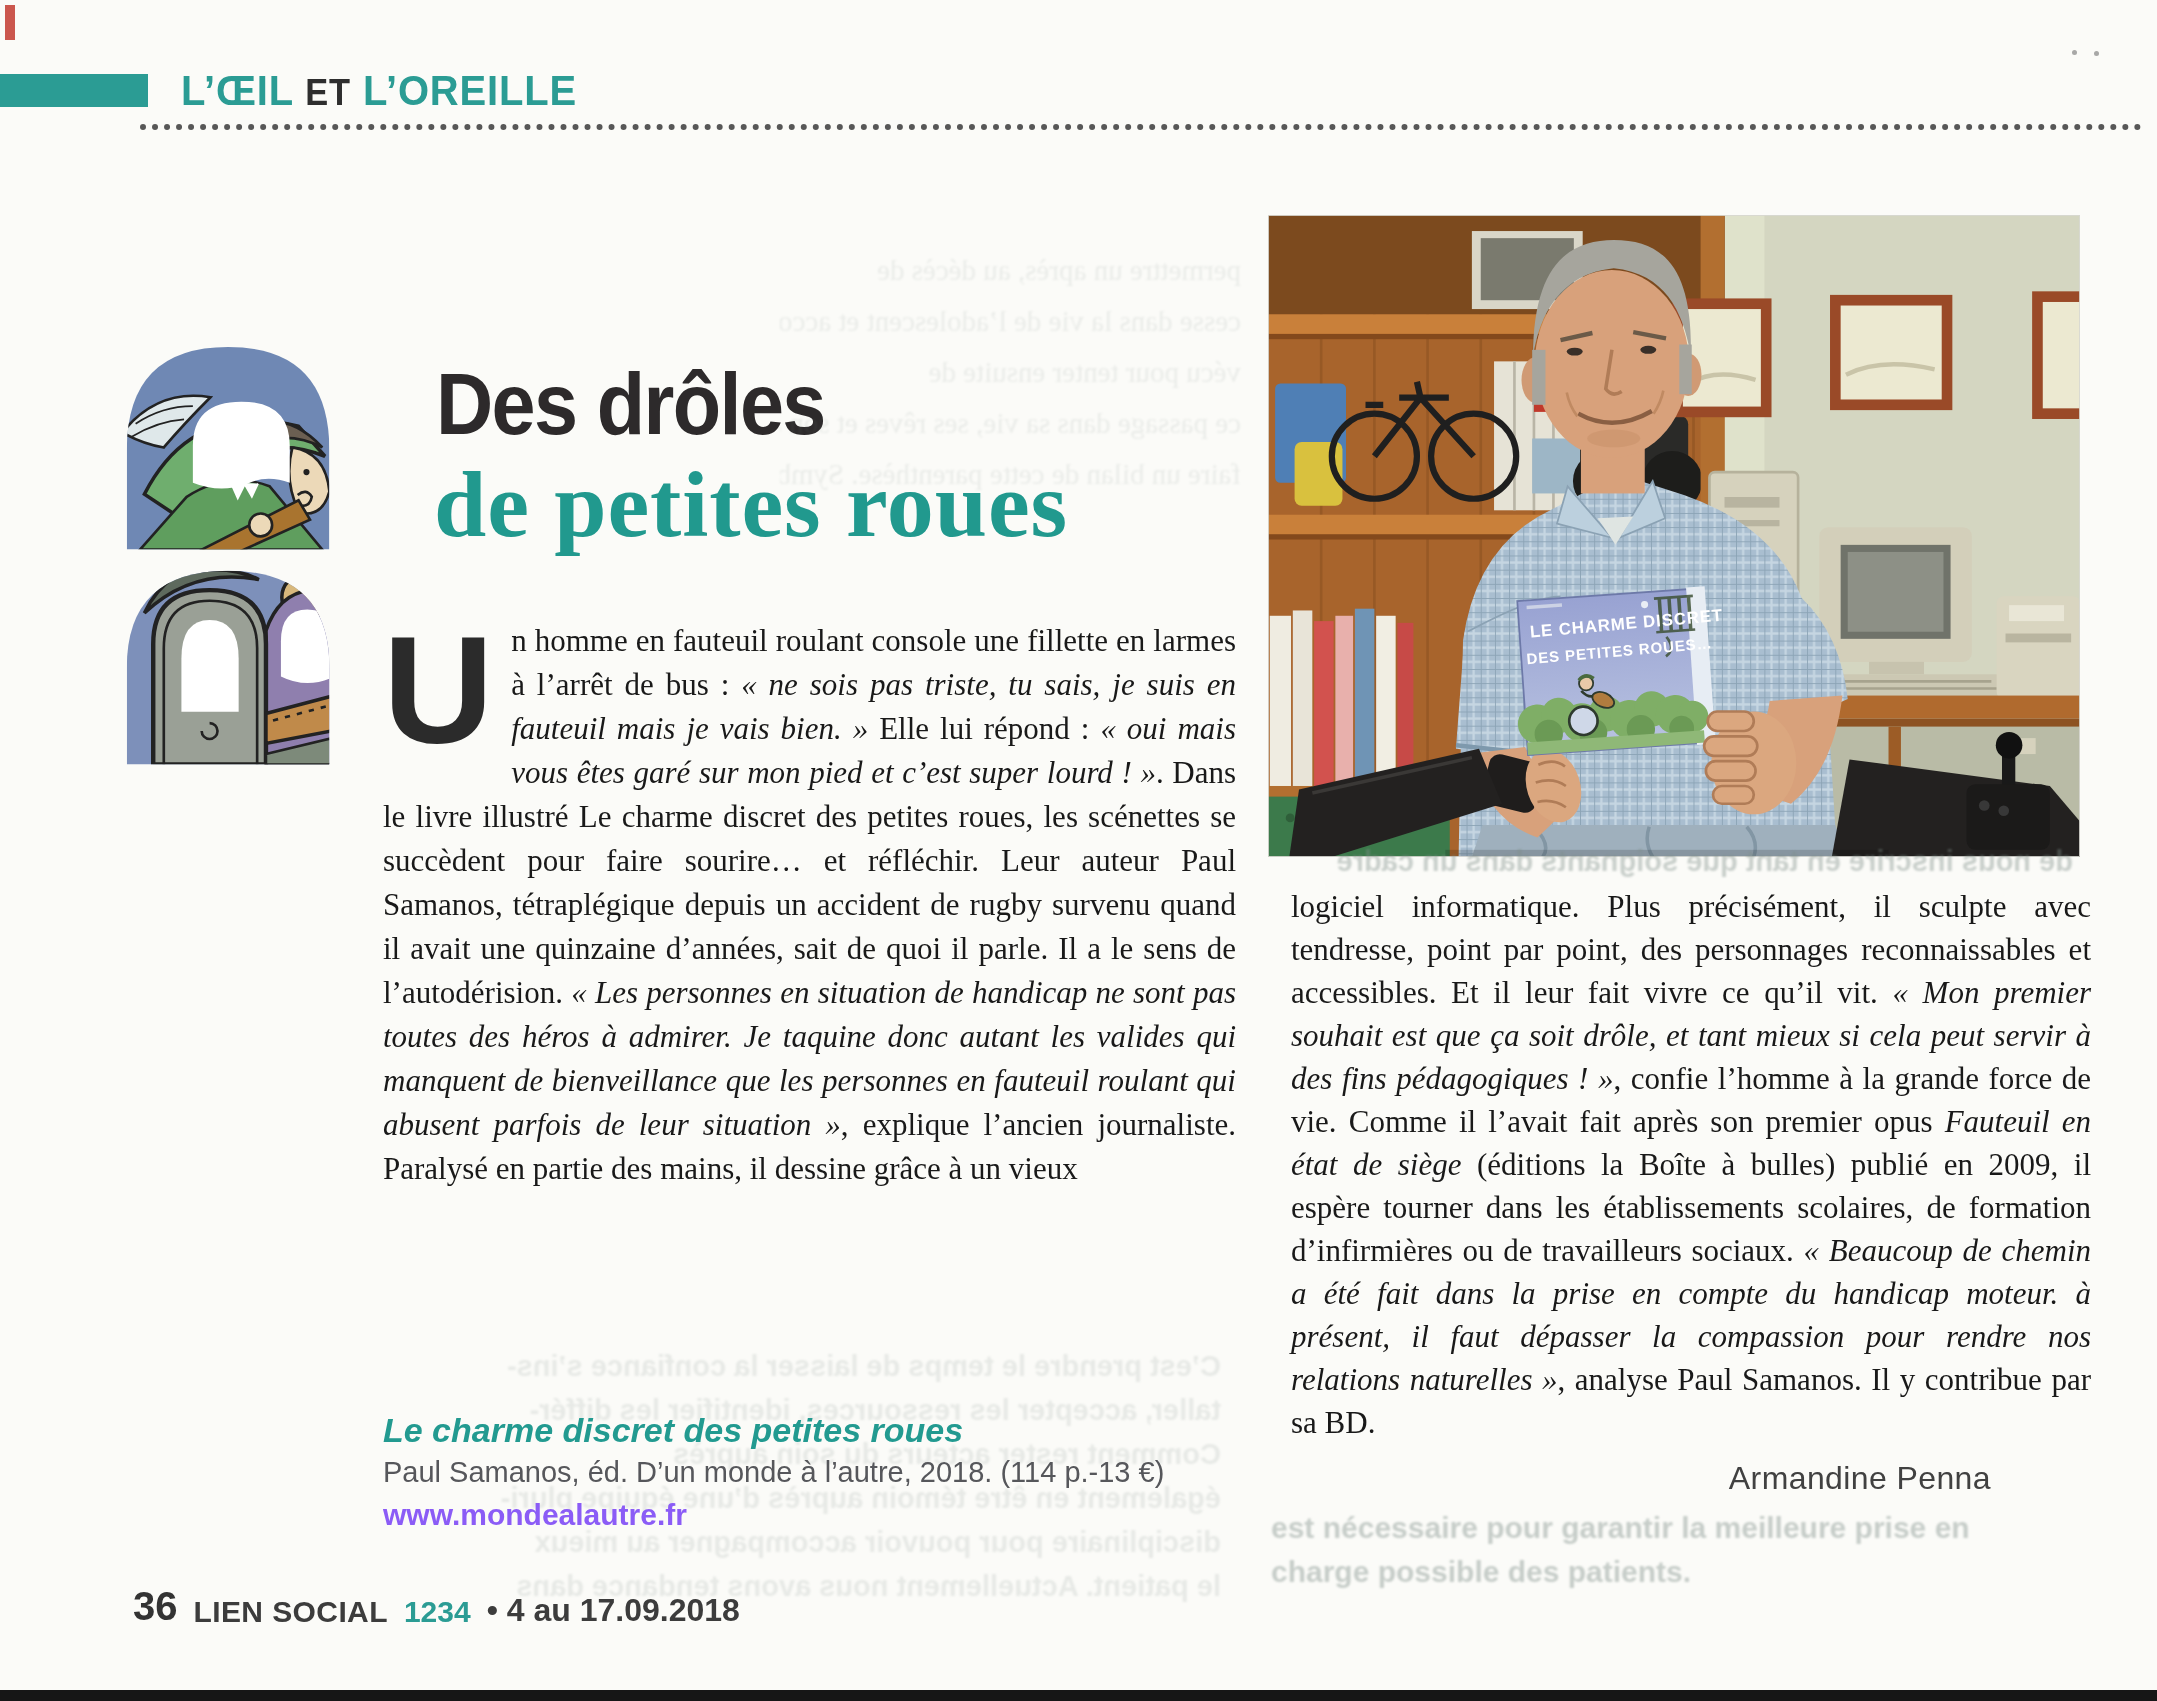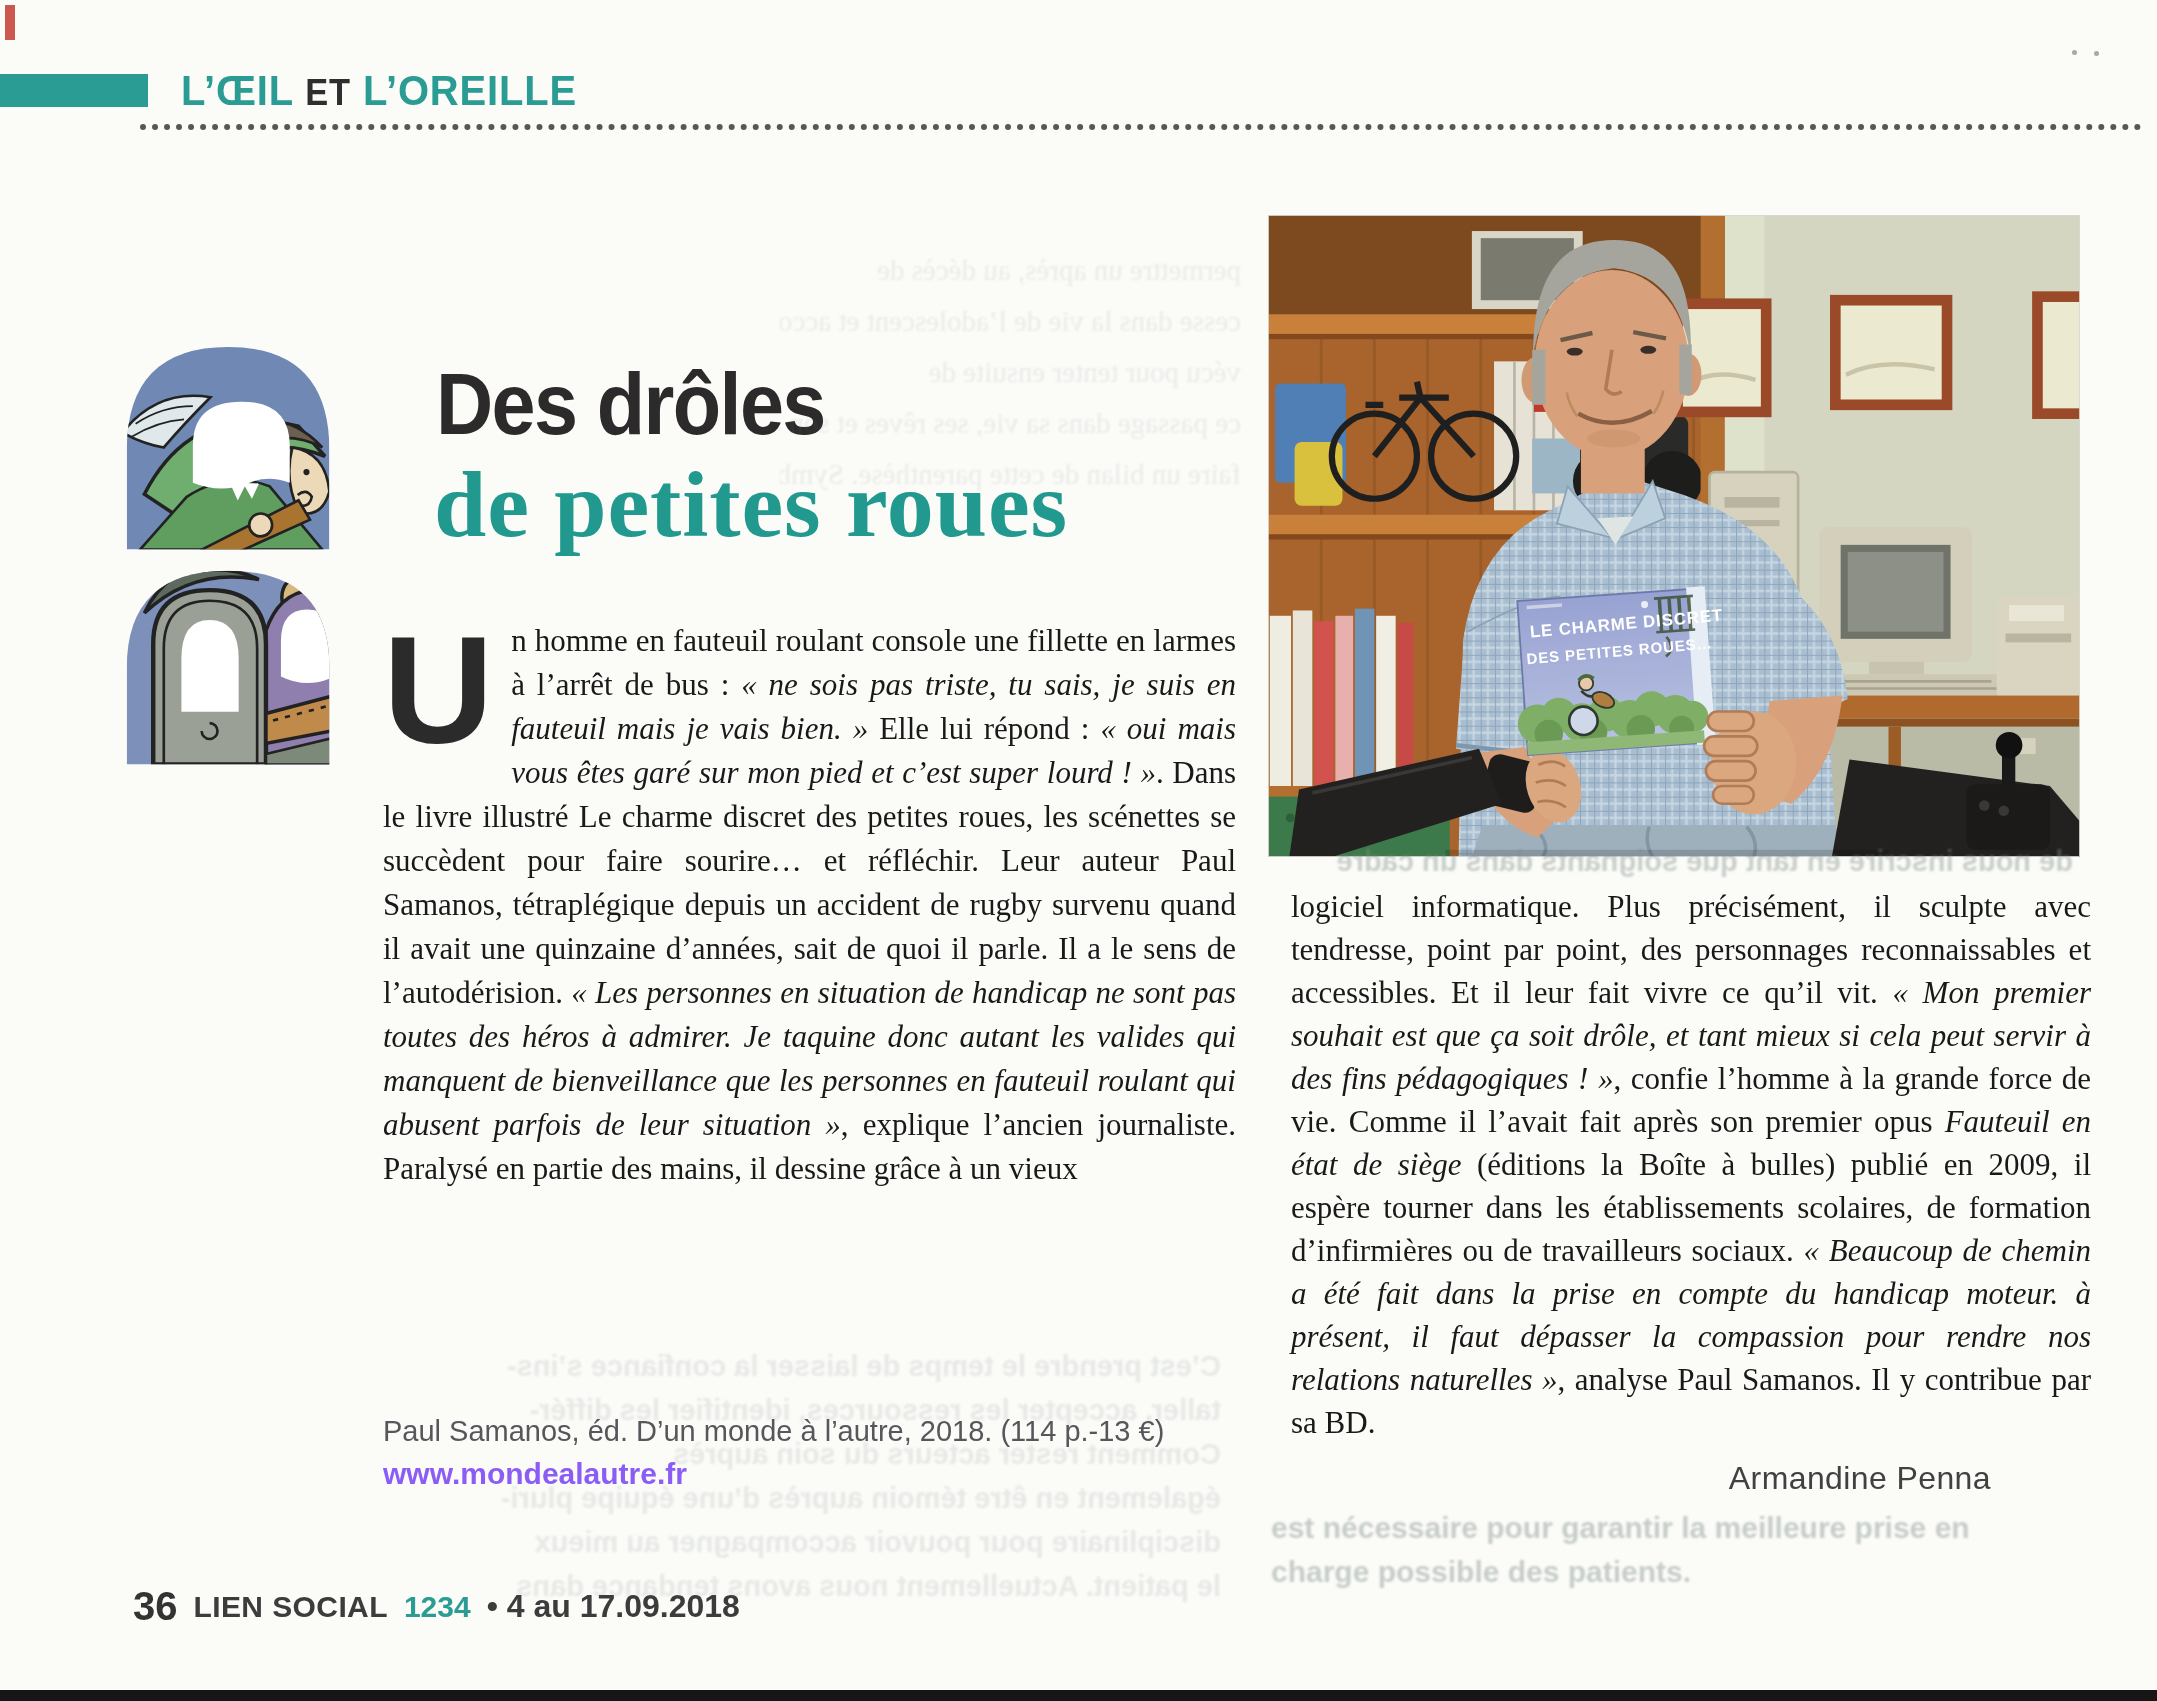--- a/index.html
+++ b/index.html
@@ -43,21 +43,21 @@
   .byline{position:absolute;left:1271px;top:1460px;width:720px;text-align:right;
     font-size:32px;color:#414141;letter-spacing:0.4px;}
 
   
   .bookbox{position:absolute;left:383px;top:1410px;width:851px;z-index:3;}
   .bookbox .bk-title{font-size:34px;font-weight:bold;font-style:italic;color:#229a90;line-height:41px;}
   .bookbox .bk-credits{font-size:29px;color:#56575b;line-height:43px;}
   .bookbox .bk-url{font-size:30px;font-weight:bold;color:#8b5cf6;line-height:41px;}
 
   
-  .footer{position:absolute;left:133px;top:1584px;display:flex;align-items:center;gap:16px;white-space:nowrap;}
+  .footer{position:absolute;left:133px;top:1584px;display:flex;align-items:flex-end;gap:16px;white-space:nowrap;}
   .pg-num{font-size:40px;font-weight:bold;color:#333;}
   .mag{font-size:30px;font-weight:bold;color:#3c3c3c;letter-spacing:0.4px;}
   .issue{font-size:30px;font-weight:bold;color:#2b9c94;}
   .date{font-size:32px;font-weight:bold;color:#3c3c3c;}
 
   
   .ghost{position:absolute;font-family:"Liberation Serif",serif;color:#6f7f7a;z-index:1;}
   .ghost div{white-space:nowrap;overflow:hidden;}
   .g1{left:780px;top:245px;width:461px;font-size:29px;line-height:51px;opacity:.12;
       filter:blur(1.3px);transform:scaleX(-1);}
@@ -341,20 +341,21 @@
     <span class="dropcap">U</span><span>n homme en fauteuil roulant console une fillette en larmes à l’arrêt de bus : </span><span class="it">« ne sois pas triste, tu sais, je suis en fauteuil mais je vais bien. »</span><span> Elle lui répond : </span><span class="it">« oui mais vous êtes garé sur mon pied et c’est super lourd ! »</span><span>. Dans le livre illustré Le charme discret des petites roues, les scénettes se succèdent pour faire sourire… et réfléchir. Leur auteur Paul Samanos, tétraplégique depuis un accident de rugby survenu quand il avait une quinzaine d’années, sait de quoi il parle. Il a le sens de l’autodérision. </span><span class="it">« Les personnes en situation de handicap ne sont pas toutes des héros à admirer. Je taquine donc autant les valides qui manquent de bienveillance que les personnes en fauteuil roulant qui abusent parfois de leur situation »</span><span>, explique l’ancien journaliste. Paralysé en partie des mains, il dessine grâce à un vieux</span>
   </div>
 
   <div class="col col2">
     <span>logiciel informatique. Plus précisément, il sculpte avec tendresse, point par point, des personnages reconnaissables et accessibles. Et il leur fait vivre ce qu’il vit. </span><span class="it">« Mon premier souhait est que ça soit drôle, et tant mieux si cela peut servir à des fins pédagogiques ! »</span><span>, confie l’homme à la grande force de vie. Comme il l’avait fait après son premier opus </span><span class="it">Fauteuil en état de siège</span><span> (éditions la Boîte à bulles) publié en 2009, il espère tourner dans les établissements scolaires, de formation d’infirmières ou de travailleurs sociaux. </span><span class="it">« Beaucoup de chemin a été fait dans la prise en compte du handicap moteur. à présent, il faut dépasser la compassion pour rendre nos relations naturelles »</span><span>, analyse Paul Samanos. Il y contribue par sa BD.</span>
   </div>
 
   <div class="byline">Armandine Penna</div>
 
   <div class="bookbox">
+    <div class="bk-title">Le charme discret des petites roues</div>
     <div class="bk-credits">Paul Samanos, éd. D’un monde à l’autre, 2018. (114 p.-13 €)</div>
     <div class="bk-url">www.mondealautre.fr</div>
   </div>
 
   <div class="footer">
     <span class="pg-num">36</span>
     <span class="mag">LIEN SOCIAL</span>
     <span class="issue">1234</span>
     <span class="date">• 4 au 17.09.2018</span>
   </div>

